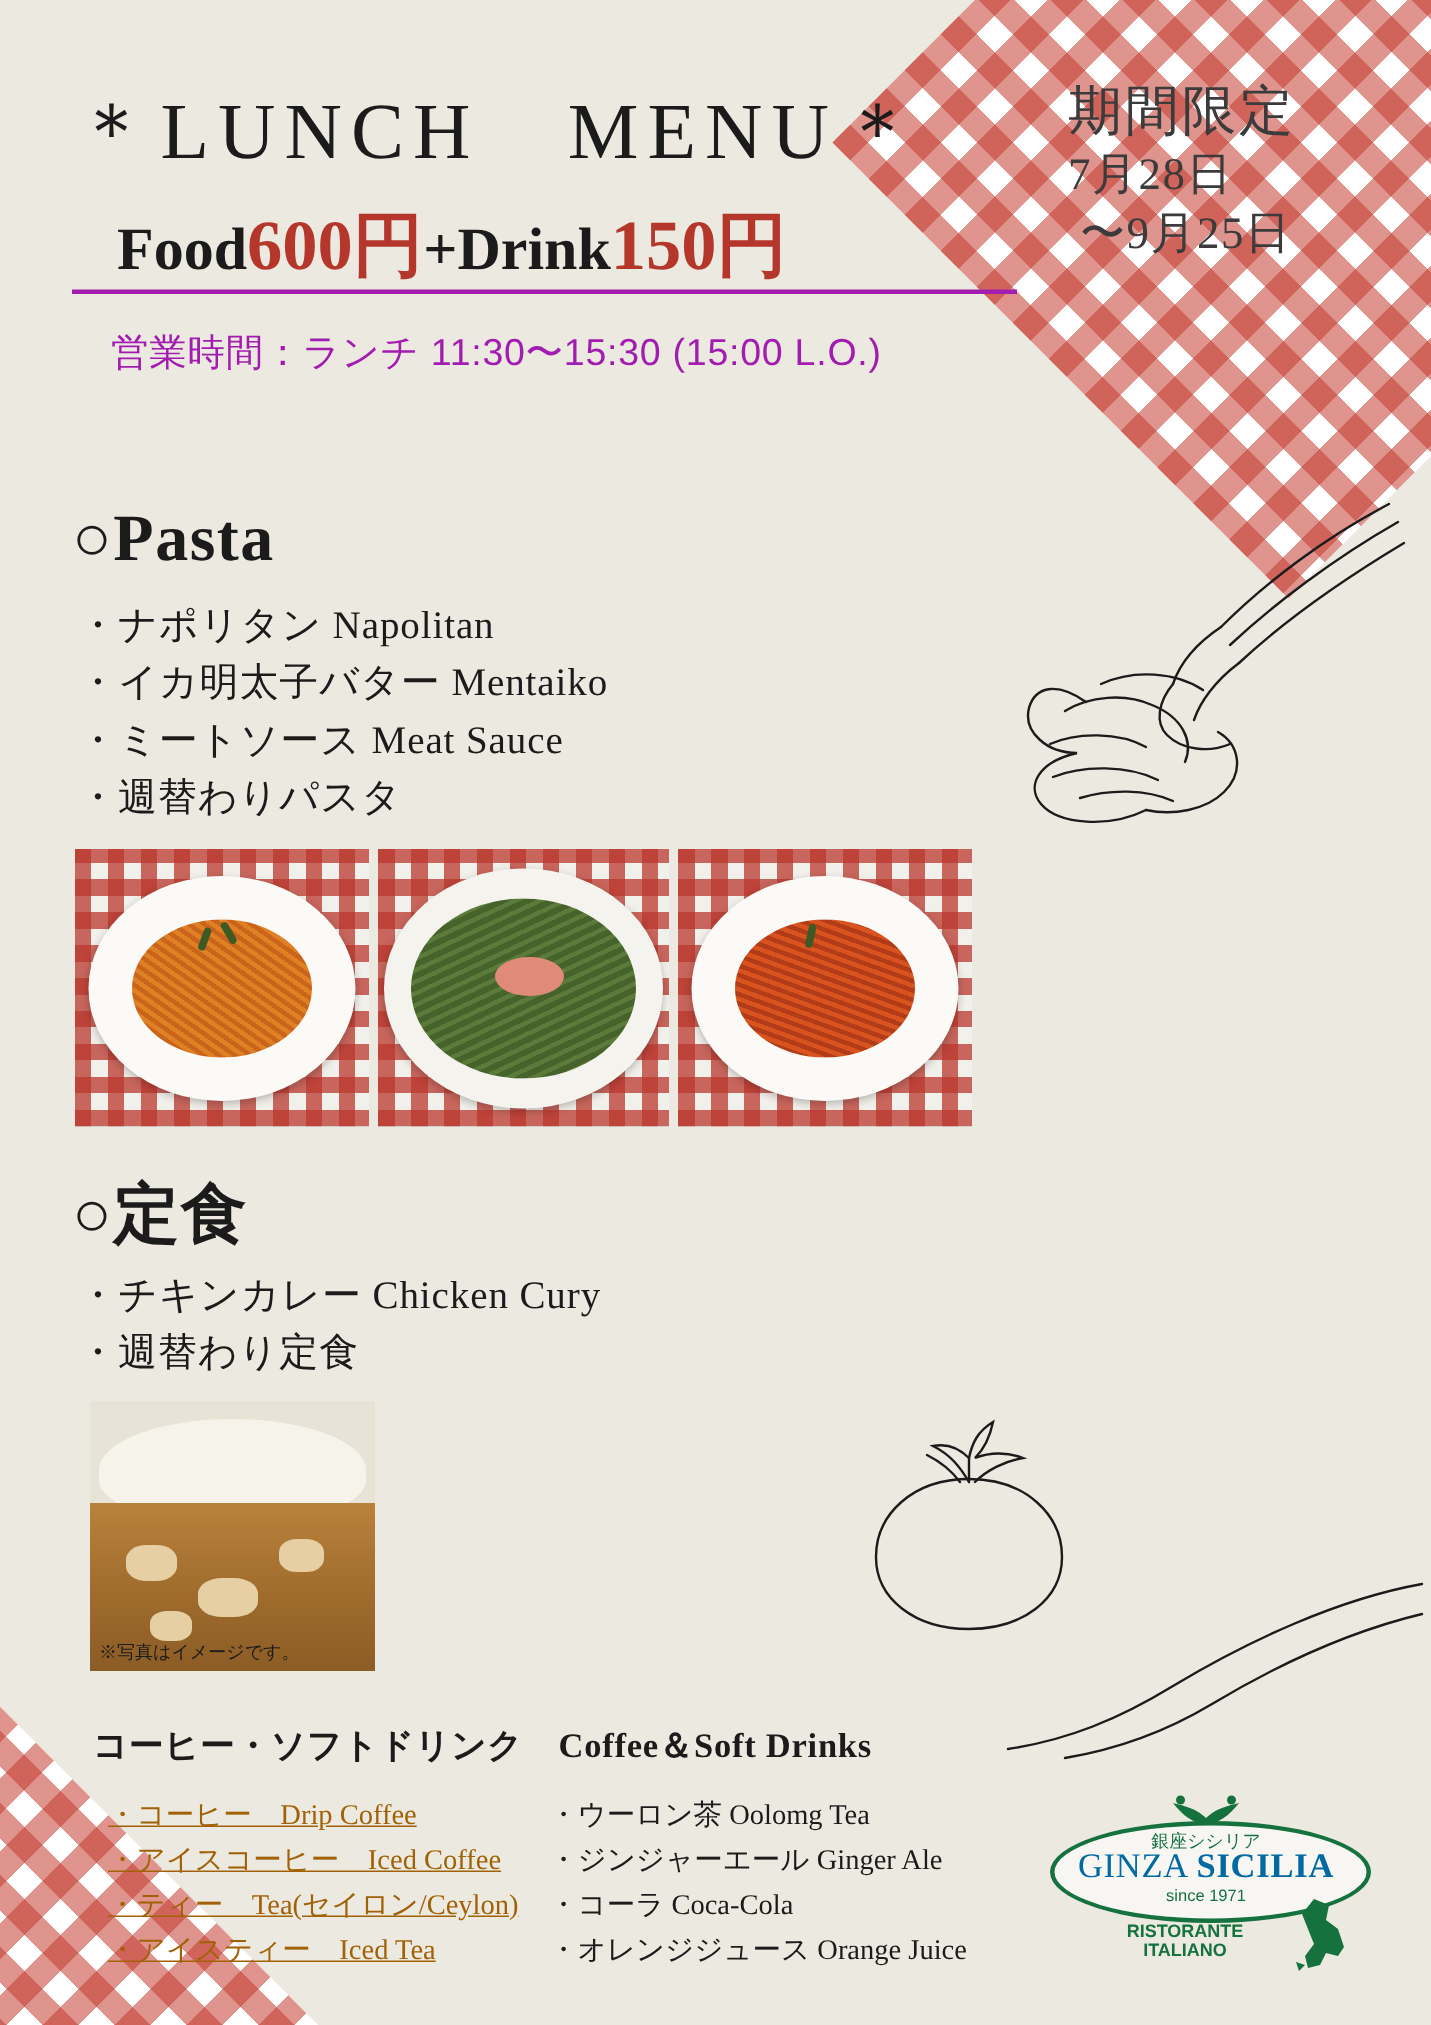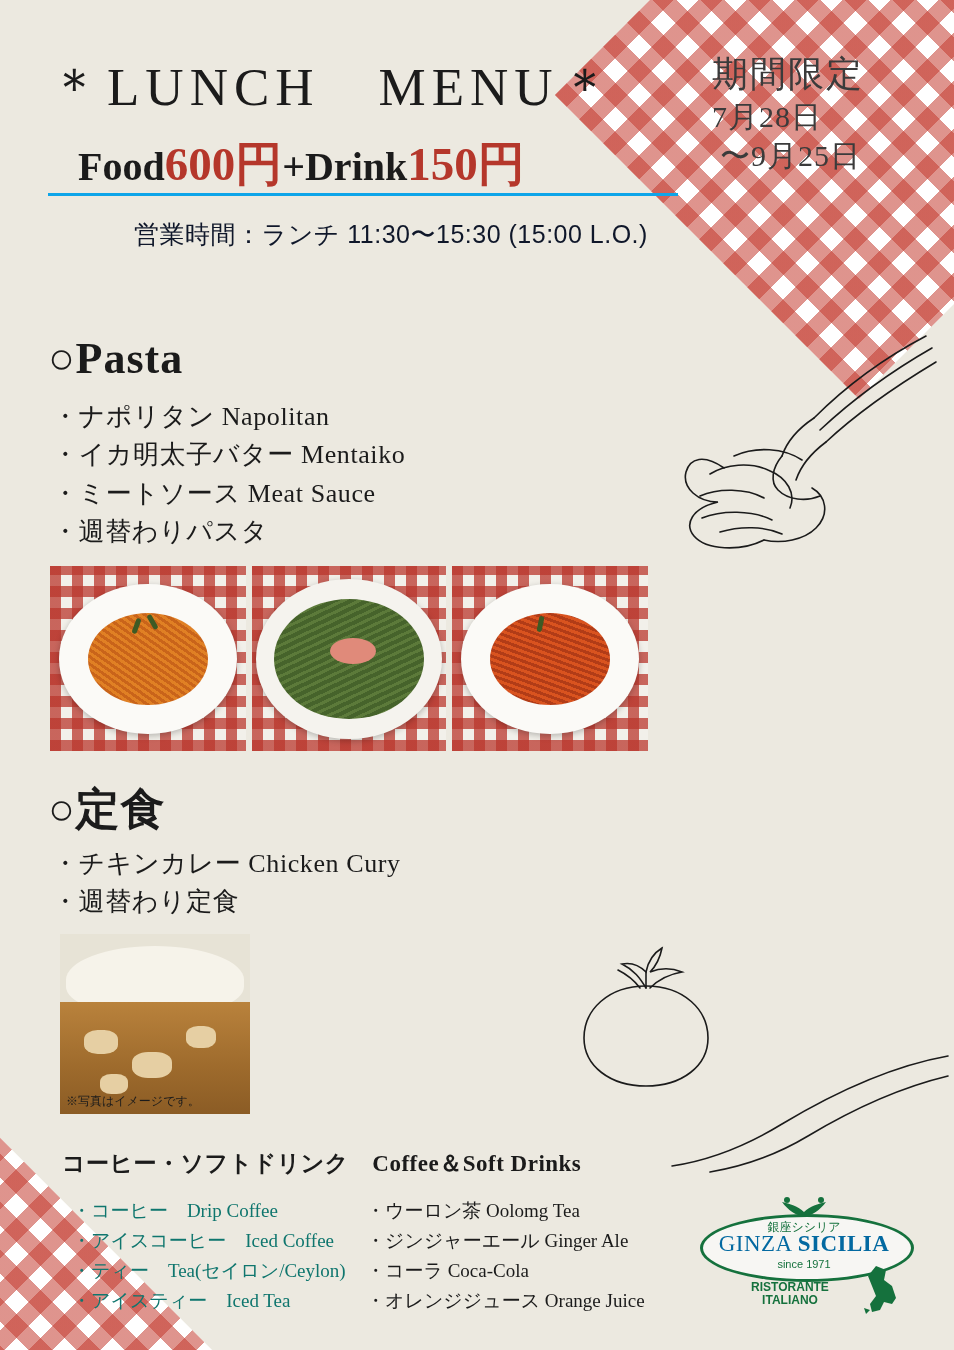--- a/index.html
+++ b/index.html
@@ -47,39 +47,38 @@
   }
   #lunch-menu-title {
     font-size: 53px;
     letter-spacing: 6px;
     color: #1b1b1b;
     white-space: nowrap;
     font-family: "Liberation Serif", serif;
   }
   #price-line {
     margin-top: 16px;
-    border-bottom: 3px solid #0ea5e9;
+    border-bottom: 3px solid #a21caf;
     padding-bottom: 4px;
     padding-left: 30px;
     width: 600px;
     font-weight: bold;
     white-space: nowrap;
     font-size: 40px;
     line-height: 1.05;
   }
   #price-line .black { color: #1b1b1b; }
   #price-line .red { color: #b5372b; font-size: 47px; }
   #hours-line {
     margin-top: 22px;
     padding-left: 26px;
     font-size: 25px;
-    color: #0f172a;
+    color: #a21caf;
     font-family: "Liberation Sans", sans-serif;
     letter-spacing: 0.5px;
-    text-align: center;
   }
 
   
   #limited-period {
     position: absolute;
     top: 52px;
     right: 22px;
     width: 220px;
     text-align: left;
     color: #3b3b3b;
@@ -223,21 +222,22 @@
     color: #1b1b1b;
     letter-spacing: 0.5px;
     white-space: nowrap;
   }
   #drinks-col-left {
     position: absolute;
     top: 1196px;
     left: 72px;
     font-size: 19px;
     line-height: 1.58;
-    color: #0f766e;
+    color: #a16207;
+    text-decoration: underline;
   }
   #drinks-col-right {
     position: absolute;
     top: 1196px;
     left: 366px;
     font-size: 19px;
     line-height: 1.58;
     color: #1b1b1b;
   }
   #drinks-col-left div, #drinks-col-right div { white-space: nowrap; }

